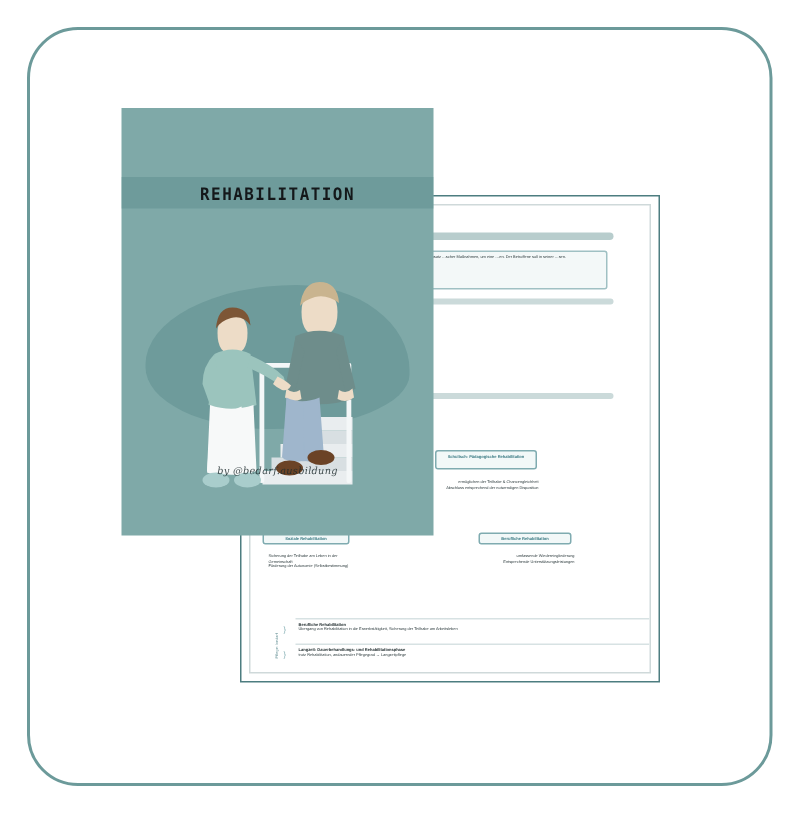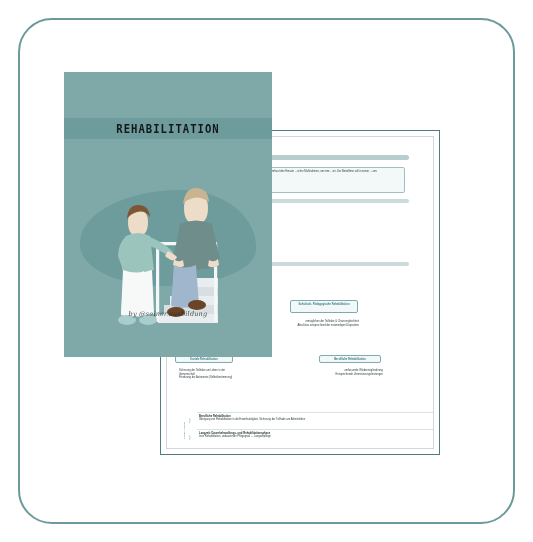--- a/index.html
+++ b/index.html
@@ -58,21 +58,21 @@
   .vtab{
     position:absolute;transform:rotate(-90deg);transform-origin:left top;
     font-size:2.5px;color:#5d8b90;white-space:nowrap;letter-spacing:.04em;
   }
 
   
   .hospital{position:absolute;}
 
   
   .cover{
-    position:absolute;left:64px;top:72px;width:208px;height:285px;
+    position:absolute;left:81px;top:72px;width:208px;height:285px;
     background:#7fa9a8;overflow:hidden;
   }
   .cover-band{
     position:absolute;left:0;top:46px;width:100%;height:21px;background:#6e9b9b;
   }
   .cover-title{
     position:absolute;left:0;top:46px;width:100%;height:21px;
     display:flex;align-items:center;justify-content:center;
     color:#14181a;font-weight:bold;font-size:11.5px;letter-spacing:1.1px;
     font-family:"DejaVu Sans Mono", monospace;
@@ -244,16 +244,16 @@
         <path d="M72 87 q6 3 9 6 q-2 4-6 3 q-4-2-6-4z" fill="#eddcc7"></path>
         <path d="M30 72 q-8 8-8 20 l5 14 q4 1 5-2 l0-20z" fill="#9bc4bd"></path>
         <path d="M27 106 q14 5 29 0 l2 44 q-16 5-33 0z" fill="#f7f9f9"></path>
         <path d="M28 107 l-3 44 q7 3 13 1 l2-42z" fill="#f7f9f9"></path>
         <path d="M48 107 l7 44 q-7 3-13 1 l-1-42z" fill="#f7f9f9"></path>
         <ellipse cx="31" cy="156" rx="9" ry="5" fill="#a9cdcc"></ellipse>
         <ellipse cx="52" cy="156" rx="9" ry="5" fill="#a9cdcc"></ellipse>
       </g>
     </svg>
 
-    <div class="cover-credit">by @seiner.ausbildung</div>
+    <div class="cover-credit">by @bedarf.ausbildung</div>
   </div>
 
 </div>
 
 </body></html>

